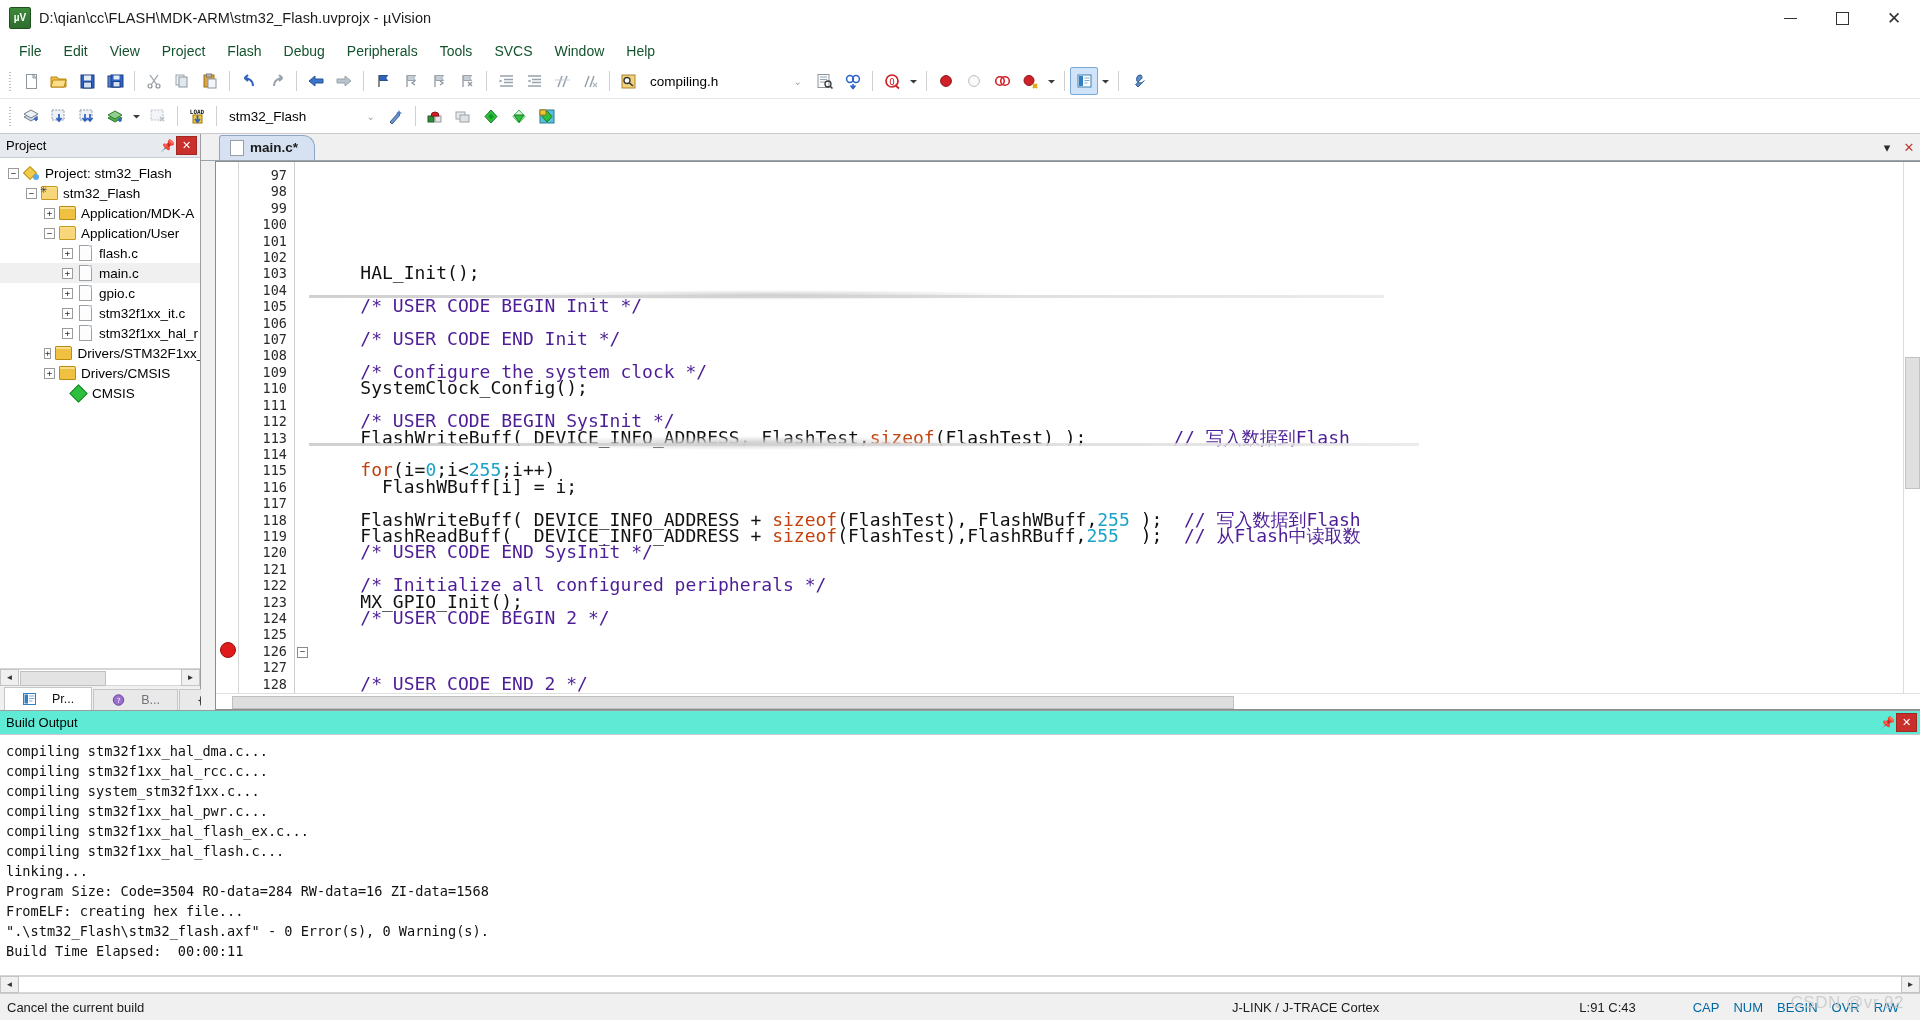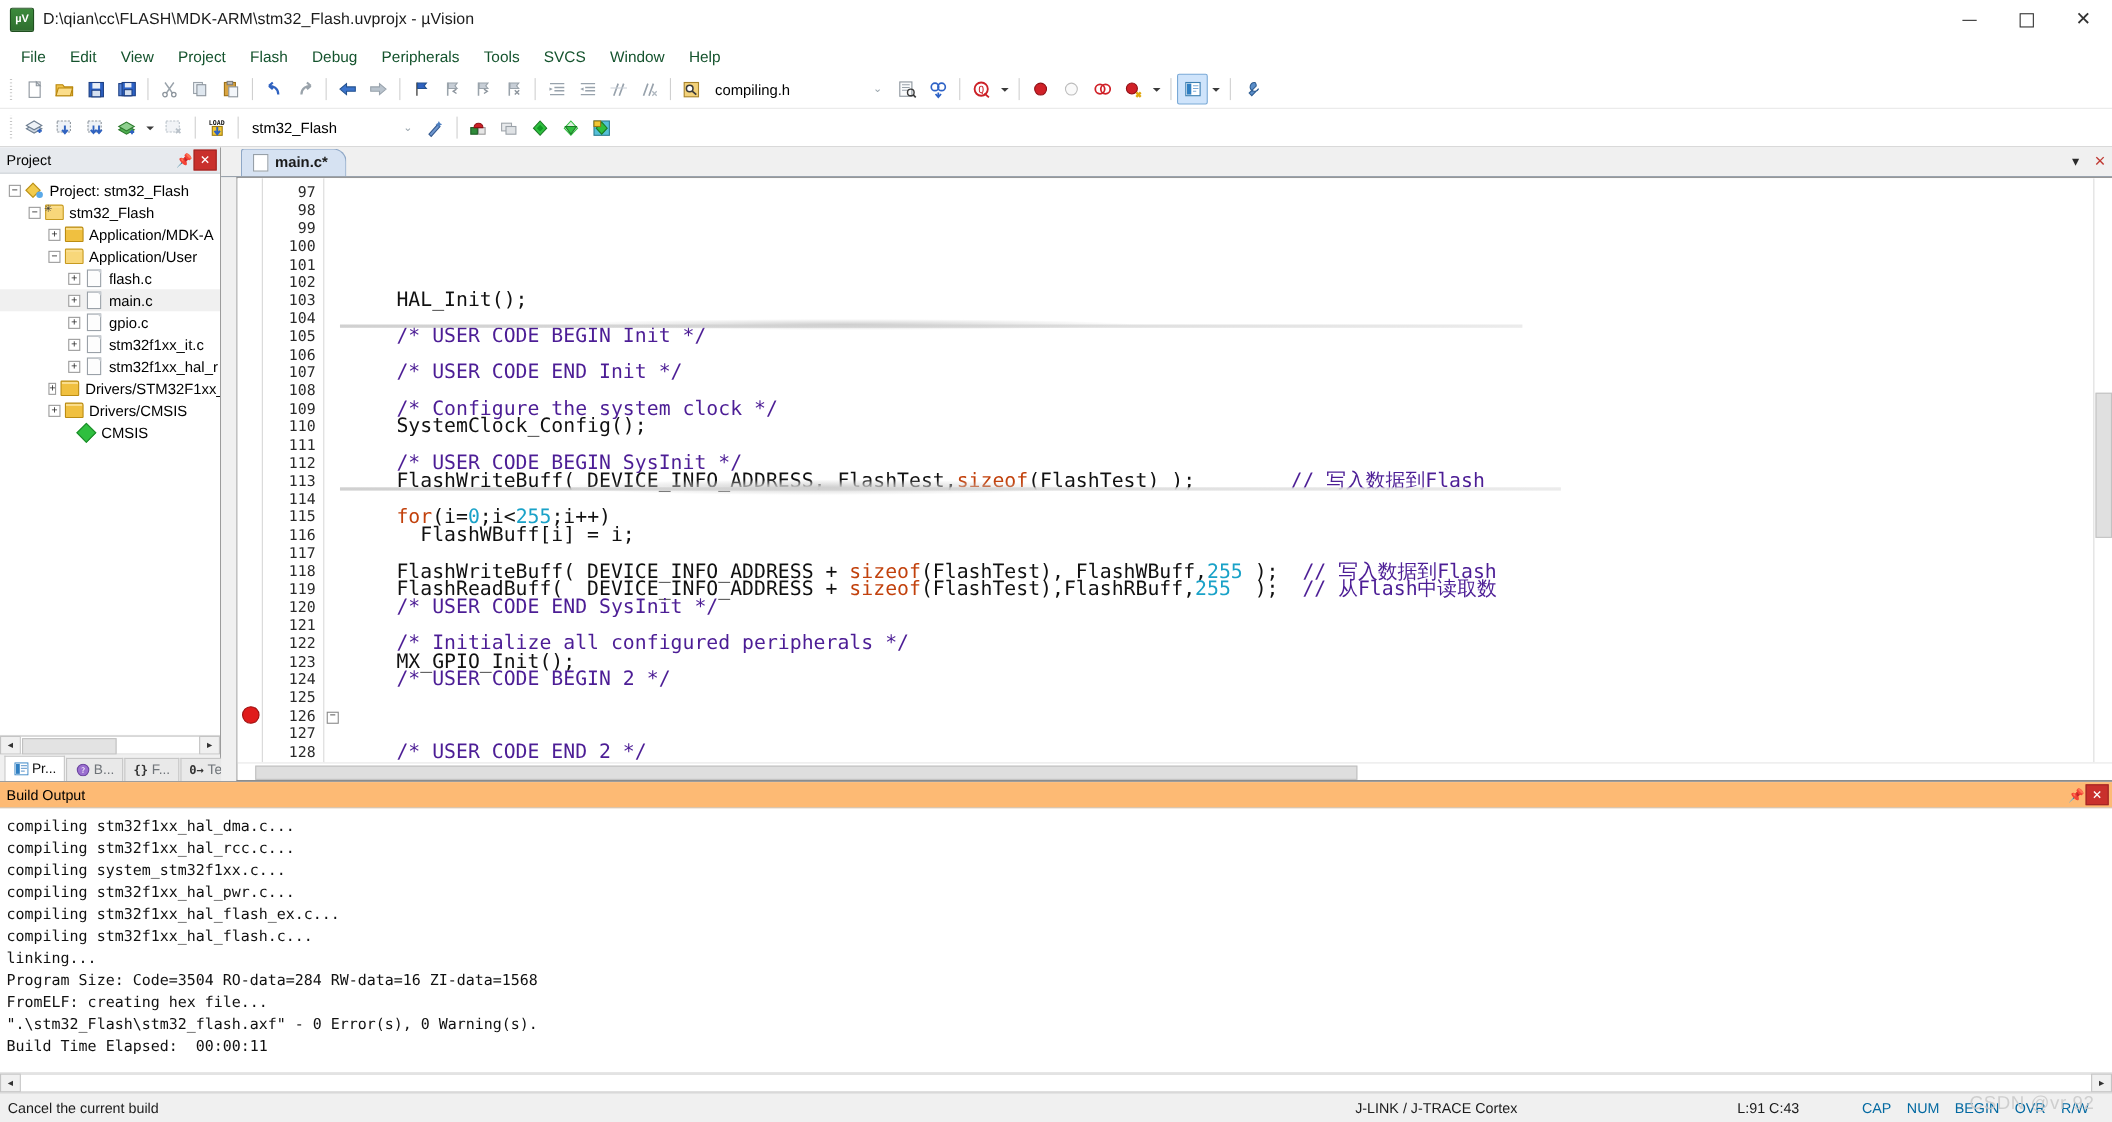--- a/index.html
+++ b/index.html
@@ -64,21 +64,21 @@
   .projic:after{content:"";position:absolute;right:0;bottom:0;width:6px;height:6px;background:#5aa9e8;border-radius:50%;}
   .gearfold{position:relative;}
   .gearfold:before{content:"\2733";position:absolute;left:-1px;top:-1px;font-size:9px;color:#333;z-index:2;}
 
   .hscroll{height:17px;flex:0 0 17px;display:flex;align-items:center;background:#f0f0f0;border-top:1px solid #d6d6d6;}
   .hsb-arrow{width:17px;height:15px;display:flex;align-items:center;justify-content:center;background:#f0f0f0;border:1px solid #c4c4c4;font-size:8px;color:#333;}
   .hsb-track{flex:1;height:15px;background:#fff;border-top:1px solid #d8d8d8;border-bottom:1px solid #d8d8d8;}
   .hsb-thumb{height:13px;width:52%;background:#e3e3e3;border:1px solid #c0c0c0;margin:1px 0 0 1px;}
 
   .lptabs{height:24px;flex:0 0 24px;display:flex;align-items:flex-end;background:#f0f0f0;padding-left:4px;}
-  .lptab{height:20px;display:flex;align-items:center;gap:3px;padding:0 7px;font-size:12.5px;color:#6f7479;border:1px solid #c6c6c6;border-bottom:none;background:#e9e9e9;margin-right:1px;}
+  .lptab{height:20px;display:flex;align-items:center;gap:16px;padding:0 17px;font-size:12.5px;color:#6f7479;border:1px solid #c6c6c6;border-bottom:none;background:#e9e9e9;margin-right:1px;}
   .lptab.active{background:#fff;color:#111;height:22px;}
   .lptab .tico{width:14px;height:13px;display:inline-flex;align-items:center;justify-content:center;font-size:11px;}
 
   
   .rightpane{flex:1;display:flex;flex-direction:column;min-width:0;background:#f0f0f0;}
   .doctabs{height:26px;flex:0 0 26px;display:flex;align-items:center;background:#f0f0f0;padding-left:18px;border-bottom:1px solid #9aa3ad;}
   .doctab{height:24px;display:flex;align-items:center;gap:6px;padding:0 16px 0 10px;background:#d6e2f2;border:1px solid #8ea7c6;border-bottom:none;border-radius:3px 12px 0 0;font-size:13.5px;font-weight:bold;color:#1b1b1b;}
   .doctab .dico{width:12px;height:14px;background:#fff;border:1px solid #97a0a8;}
   .dt-spacer{flex:1;}
   .dt-btn{width:22px;height:22px;display:flex;align-items:center;justify-content:center;font-size:13px;color:#2b2b2b;}
@@ -99,21 +99,21 @@
   .smear{position:absolute;left:0;height:3px;background:linear-gradient(90deg,#c8c8c8,#d8d8d8 60%,#e8e8e8);opacity:.85;}
   .smear2{position:absolute;height:10px;border-radius:50%;background:radial-gradient(ellipse at center,#cfcfcf 0%,rgba(207,207,207,0) 72%);}
   .vsb{width:16px;flex:0 0 16px;background:#fff;border-left:1px solid #dcdcdc;position:relative;}
   .vsb-thumb{position:absolute;left:1px;width:13px;background:#e0e0e0;border:1px solid #c2c2c2;}
   .ehs{height:15px;flex:0 0 15px;display:flex;align-items:center;background:#fff;border-top:1px solid #e0e0e0;}
   .ehs-track{flex:1;height:13px;position:relative;}
   .ehs-thumb{position:absolute;top:1px;height:11px;background:#dedede;border:1px solid #c0c0c0;}
 
   
   .bo{height:282px;flex:0 0 282px;display:flex;flex-direction:column;background:#fff;border-top:1px solid #9c9c9c;}
-  .bo-cap{height:23px;flex:0 0 23px;display:flex;align-items:center;background:#fdba74;border-bottom:1px solid #c6ccd2;padding-left:6px;font-size:13px;}
+  .bo-cap{height:23px;flex:0 0 23px;display:flex;align-items:center;background:#5eead4;border-bottom:1px solid #c6ccd2;padding-left:6px;font-size:13px;}
   .bo-cap .ttl{flex:1;}
   .bo-body{flex:1;background:#fff;font-family:"DejaVu Sans Mono","Liberation Mono",monospace;font-size:13.6px;line-height:20px;padding:6px 0 0 6px;overflow:hidden;color:#111;white-space:pre;}
   .bo-hs{height:17px;flex:0 0 17px;display:flex;align-items:center;background:#f0f0f0;border-top:1px solid #d6d6d6;}
 
   
   .status{height:26px;flex:0 0 26px;display:flex;align-items:center;background:#f0f0f0;border-top:1px solid #cfcfcf;font-size:13px;color:#1b1b1b;position:relative;}
   .st-msg{padding-left:7px;flex:0 0 auto;}
   .st-flex{flex:1;}
   .st-cell{padding:0 10px;white-space:nowrap;}
   .st-ind{padding:0 7px;color:#0369a1;}

